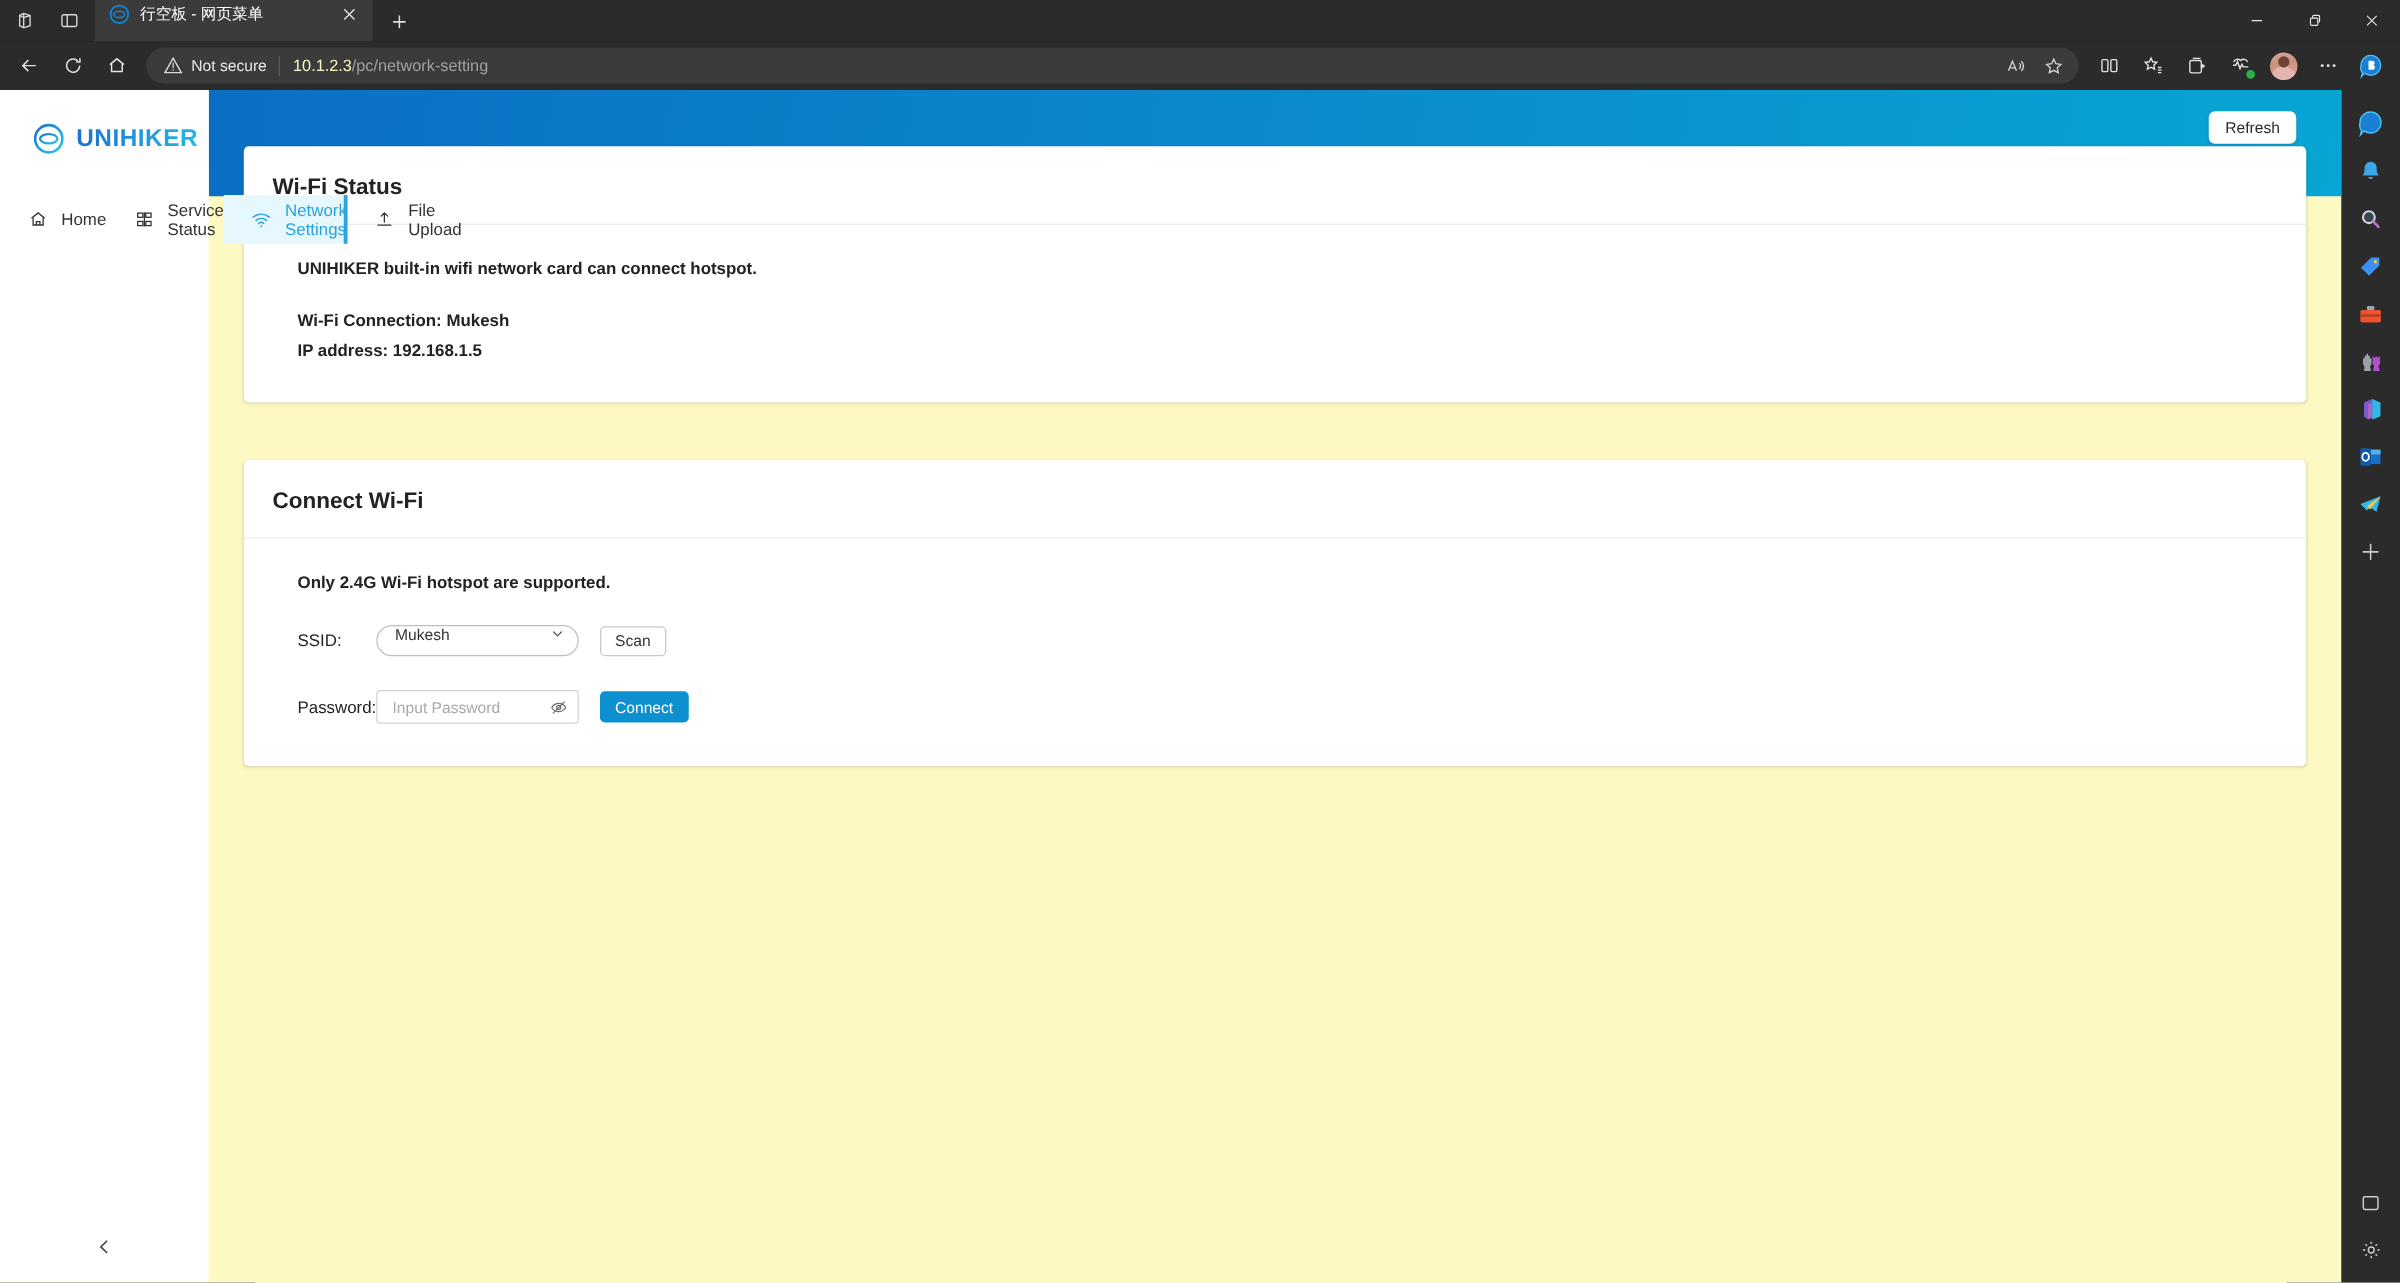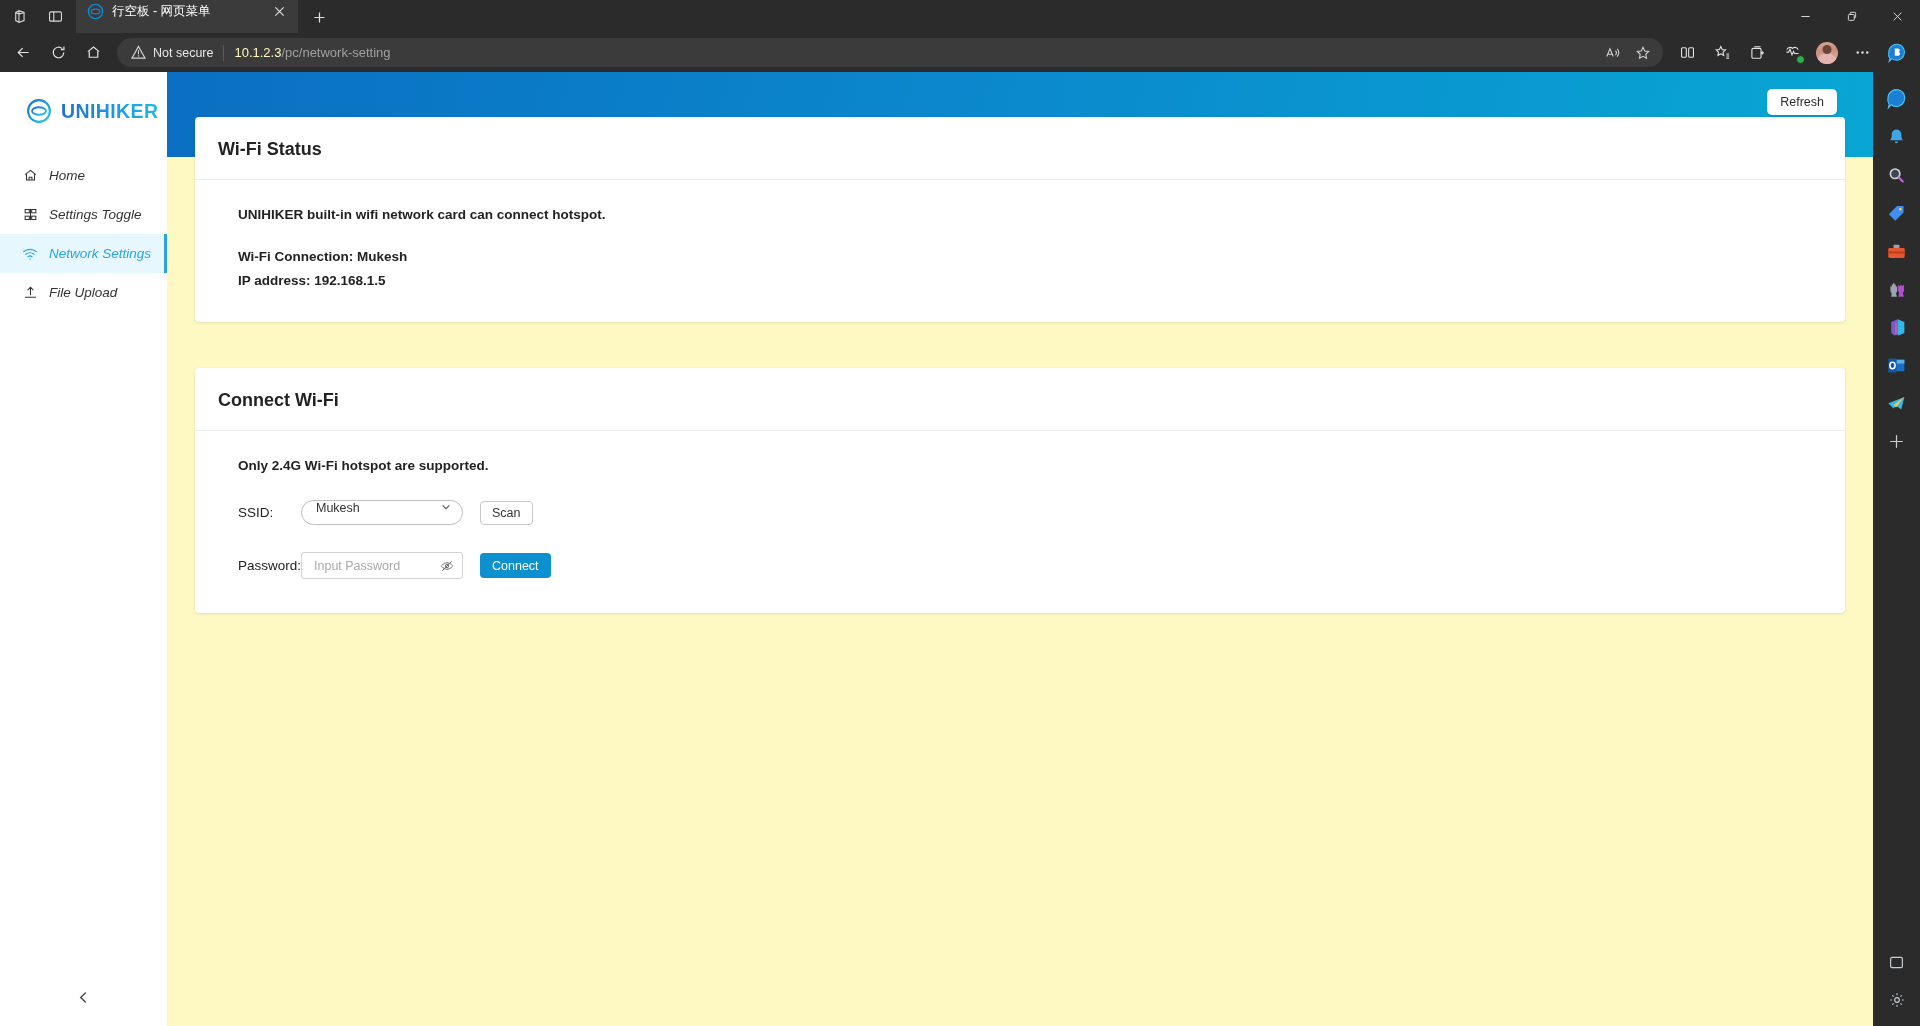--- a/index.html
+++ b/index.html
@@ -118,21 +118,21 @@
   .app { position: absolute; inset: 0; display: flex; background: #fef9c3; }
 
   .sidebar {
     width: 167px; background: #ffffff; flex: none;
     display: flex; flex-direction: column; position: relative; z-index: 3;
   }
   .logo-wrap { display: flex; align-items: center; gap: 9px; padding: 26px 0 0 26px; }
   .logo-mark { width: 26px; height: 26px; flex: none; }
   .logo-text { font-size: 19.5px; font-weight: 700; letter-spacing: 0.4px; }
 
-  .nav { margin-top: 32px; display: flex; flex-direction: column; font-style: italic; }
+  .nav { margin-top: 32px; display: flex; flex-direction: row; }
   .nav-item {
     height: 39px; display: flex; align-items: center; gap: 11px;
     padding-left: 22px; color: #333333; font-size: 13.5px; position: relative;
   }
   .nav-item .nic { width: 16px; height: 16px; display: flex; align-items: center; justify-content: center; flex: none; }
   .nav-item.active { background: #e6f7fd; color: #2ba3dd; }
   .nav-item.active::before {
     content: ""; position: absolute; right: 0; top: 0; bottom: 0; width: 3px; background: #2ba3dd;
   }
   .collapse-btn {
@@ -381,21 +381,21 @@
             <div class="nav-item">
               <span class="nic">
                 <svg width="15" height="15" viewBox="0 0 18 18" fill="none" stroke="currentColor" stroke-width="1.25">
                   <rect x="2.6" y="3" width="5" height="4"></rect>
                     <rect x="10.4" y="3" width="5" height="4"></rect>
                   <rect x="2.6" y="11" width="5" height="4"></rect>
                     <rect x="10.4" y="11" width="5" height="4"></rect>
                   <path d="M9 2.2v13.6"></path>
                 </svg>
               </span>
-              <span>Settings Toggle</span>
+              <span>Service Status</span>
             </div>
 
             <div class="nav-item active">
               <span class="nic">
                 <svg width="16" height="16" viewBox="0 0 18 18" fill="none" stroke="currentColor" stroke-width="1.3" stroke-linecap="round">
                   <path d="M1.8 6.4a11 11 0 0 1 14.4 0"></path>
                   <path d="M4.3 9.3a7.2 7.2 0 0 1 9.4 0"></path>
                   <path d="M6.7 12.1a3.5 3.5 0 0 1 4.6 0"></path>
                   <circle cx="9" cy="14.6" r=".85" fill="currentColor" stroke="none"></circle>
                 </svg>

